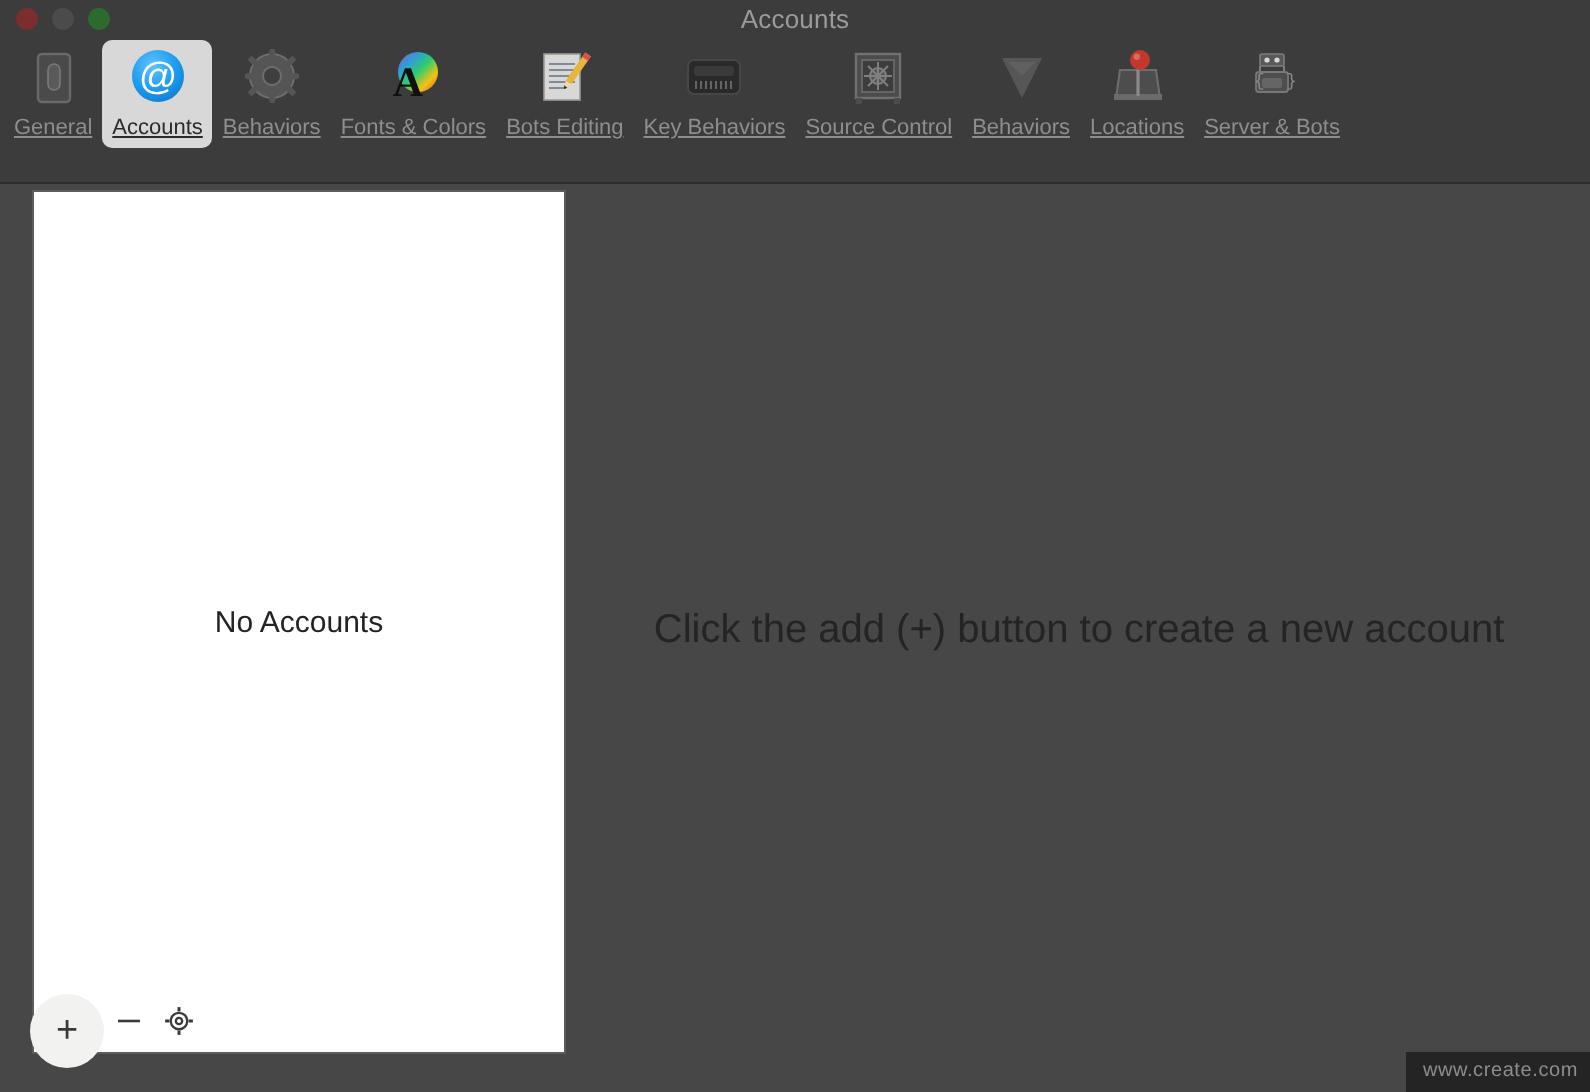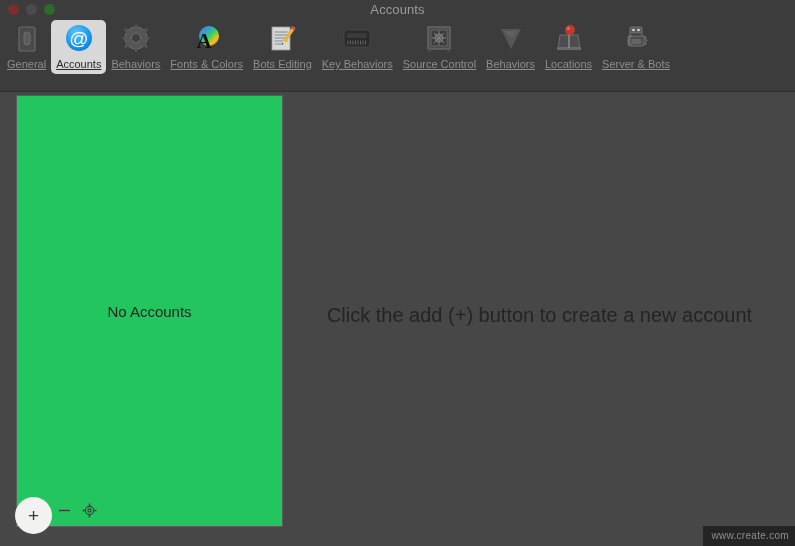--- a/index.html
+++ b/index.html
@@ -109,21 +109,21 @@
     color: #2b2b2b;
   }
 
   
   .sidebar {
     position: absolute;
     left: 16px;
     top: 95px;
     width: 267px;
     height: 432px;
-    background: #22c55e;
+    background: #ffffff;
     border: 1px solid #5c5c5c;
     box-sizing: border-box;
   }
   .sidebar-empty {
     position: absolute;
     left: 0;
     top: 0;
     width: 100%;
     height: 100%;
     display: flex;

